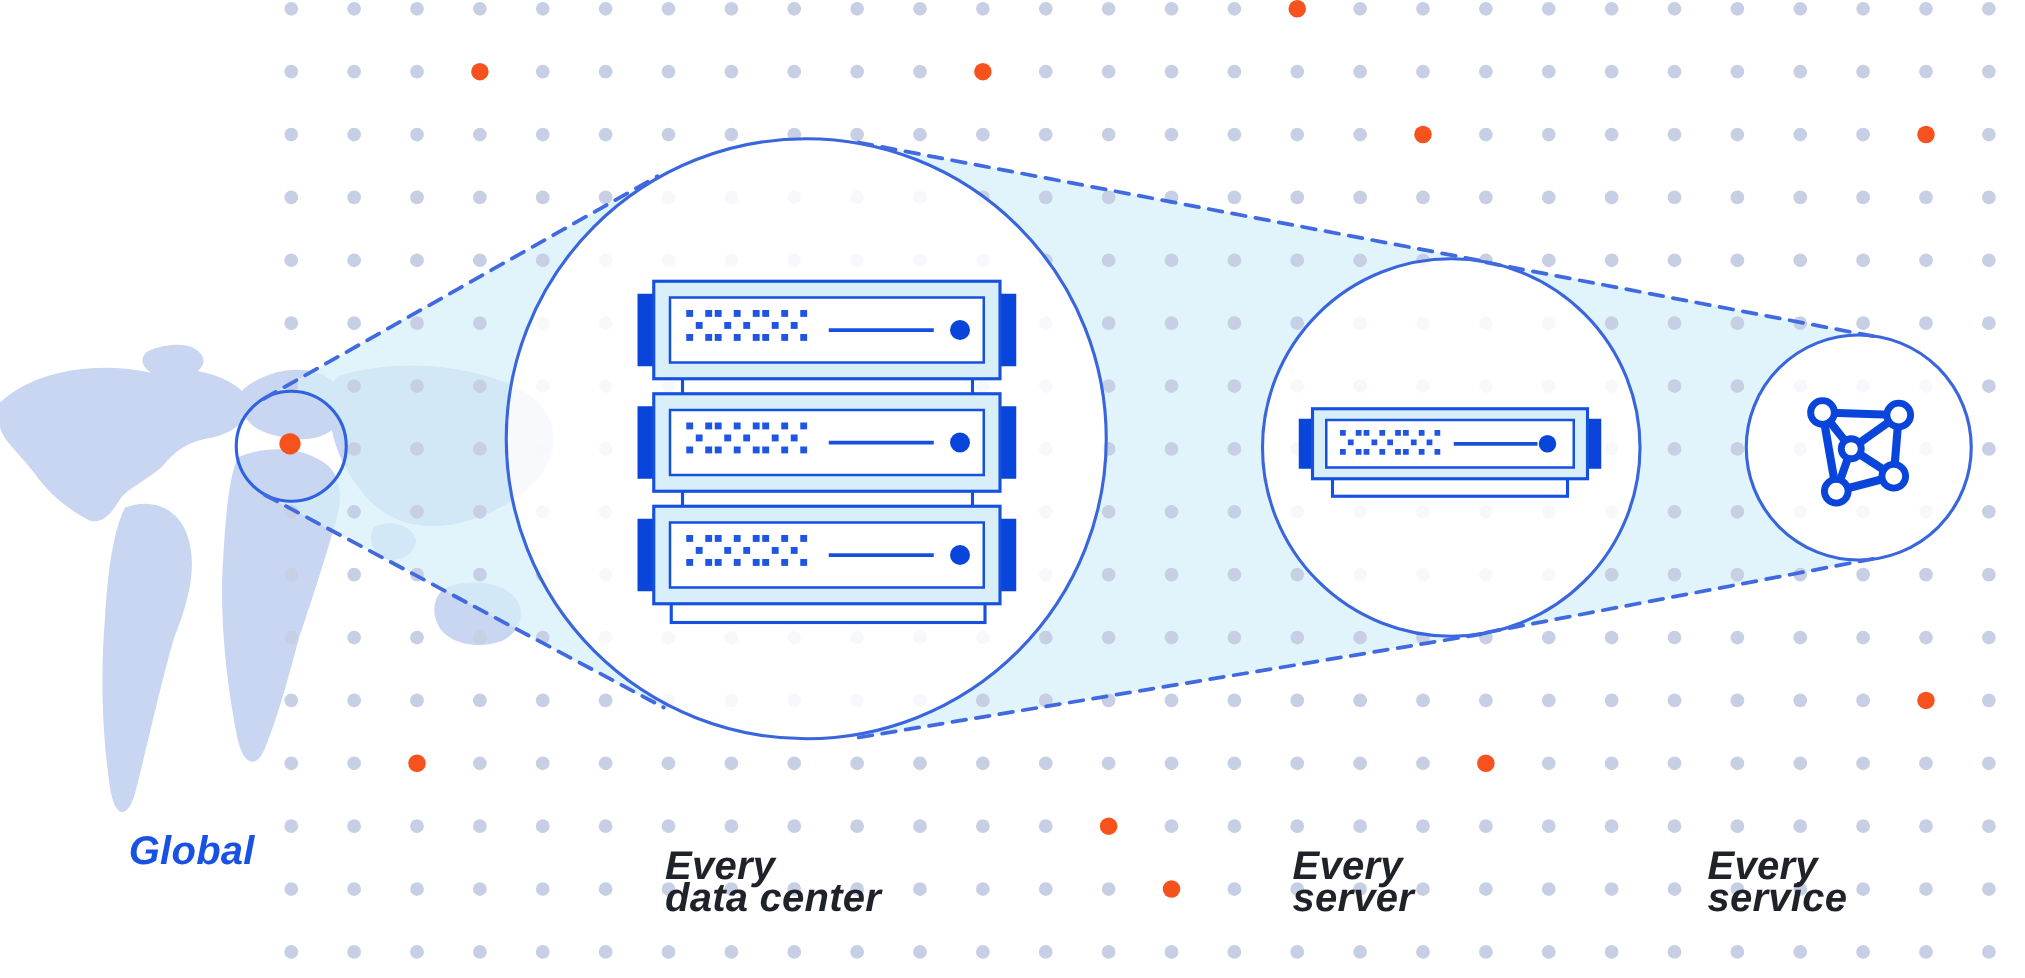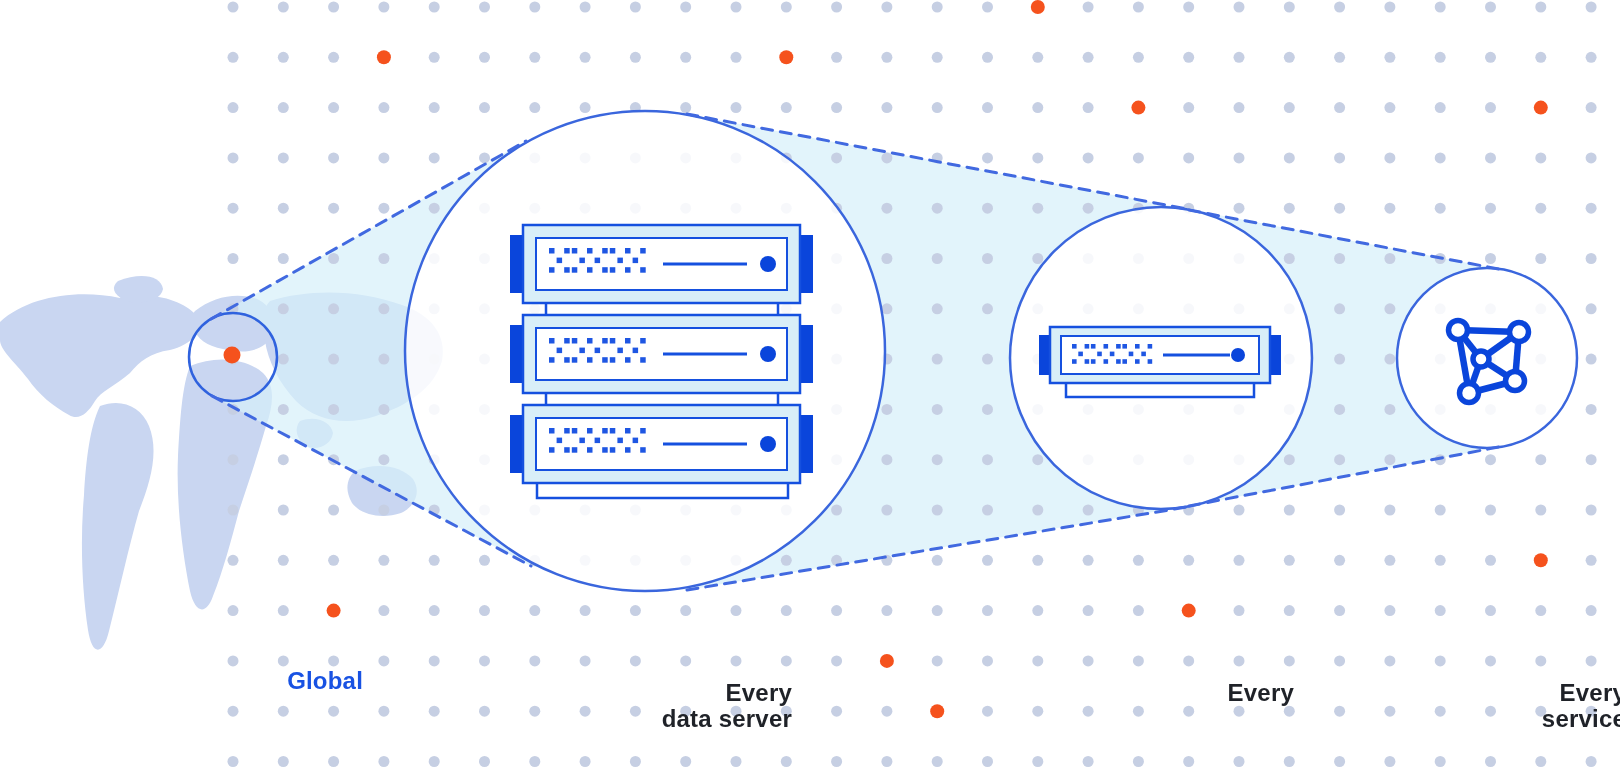--- a/index.html
+++ b/index.html
@@ -1,20 +1,20 @@
 <!DOCTYPE html>
 <html><head>
 <meta charset="utf-8">
 <style>
   html,body{margin:0;padding:0;background:#ffffff;}
   .stage{position:relative;width:1620px;height:782px;background:#ffffff;overflow:hidden;
          font-family:"Liberation Sans", sans-serif;}
   #scene{position:absolute;left:0;top:0;}
-  .diagram-label{position:absolute;width:260px;text-align:right;font-weight:bold;
-                 font-size:24px;line-height:25.5px;letter-spacing:0.2px;color:#1F2228;}
+  .diagram-label{position:absolute;width:260px;text-align:left;font-weight:bold;
+                 font-size:32px;line-height:25.5px;letter-spacing:0.2px;color:#1F2228;font-style:italic;}
   .diagram-label.blue{color:#1852E3;}
   .lbl-global{left:103px;top:668px;}
   .lbl-datacenter{left:532px;top:680px;}
   .lbl-server{left:1034px;top:680px;}
   .lbl-service{left:1366px;top:680px;}
 </style>
 </head>
 <body>
 
 <div class="stage">
@@ -635,22 +635,23 @@
         <line x1="1189" y1="506" x2="1504" y2="446" stroke="#4169E0" stroke-width="3" stroke-dasharray="11 8" stroke-linecap="round"></line>
       </g>
       <circle cx="232" cy="355" r="8.5" fill="#F5521D"></circle>
     </svg>
 
   <div class="diagram-label blue lbl-global">
     <div>Global</div>
   </div>
   <div class="diagram-label lbl-datacenter">
     <div>Every</div>
-    <div>data server</div>
+    <div>data center</div>
   </div>
   <div class="diagram-label lbl-server">
     <div>Every</div>
+    <div>server</div>
   </div>
   <div class="diagram-label lbl-service">
     <div>Every</div>
     <div>service</div>
   </div>
 </div>
 
 </body></html>

